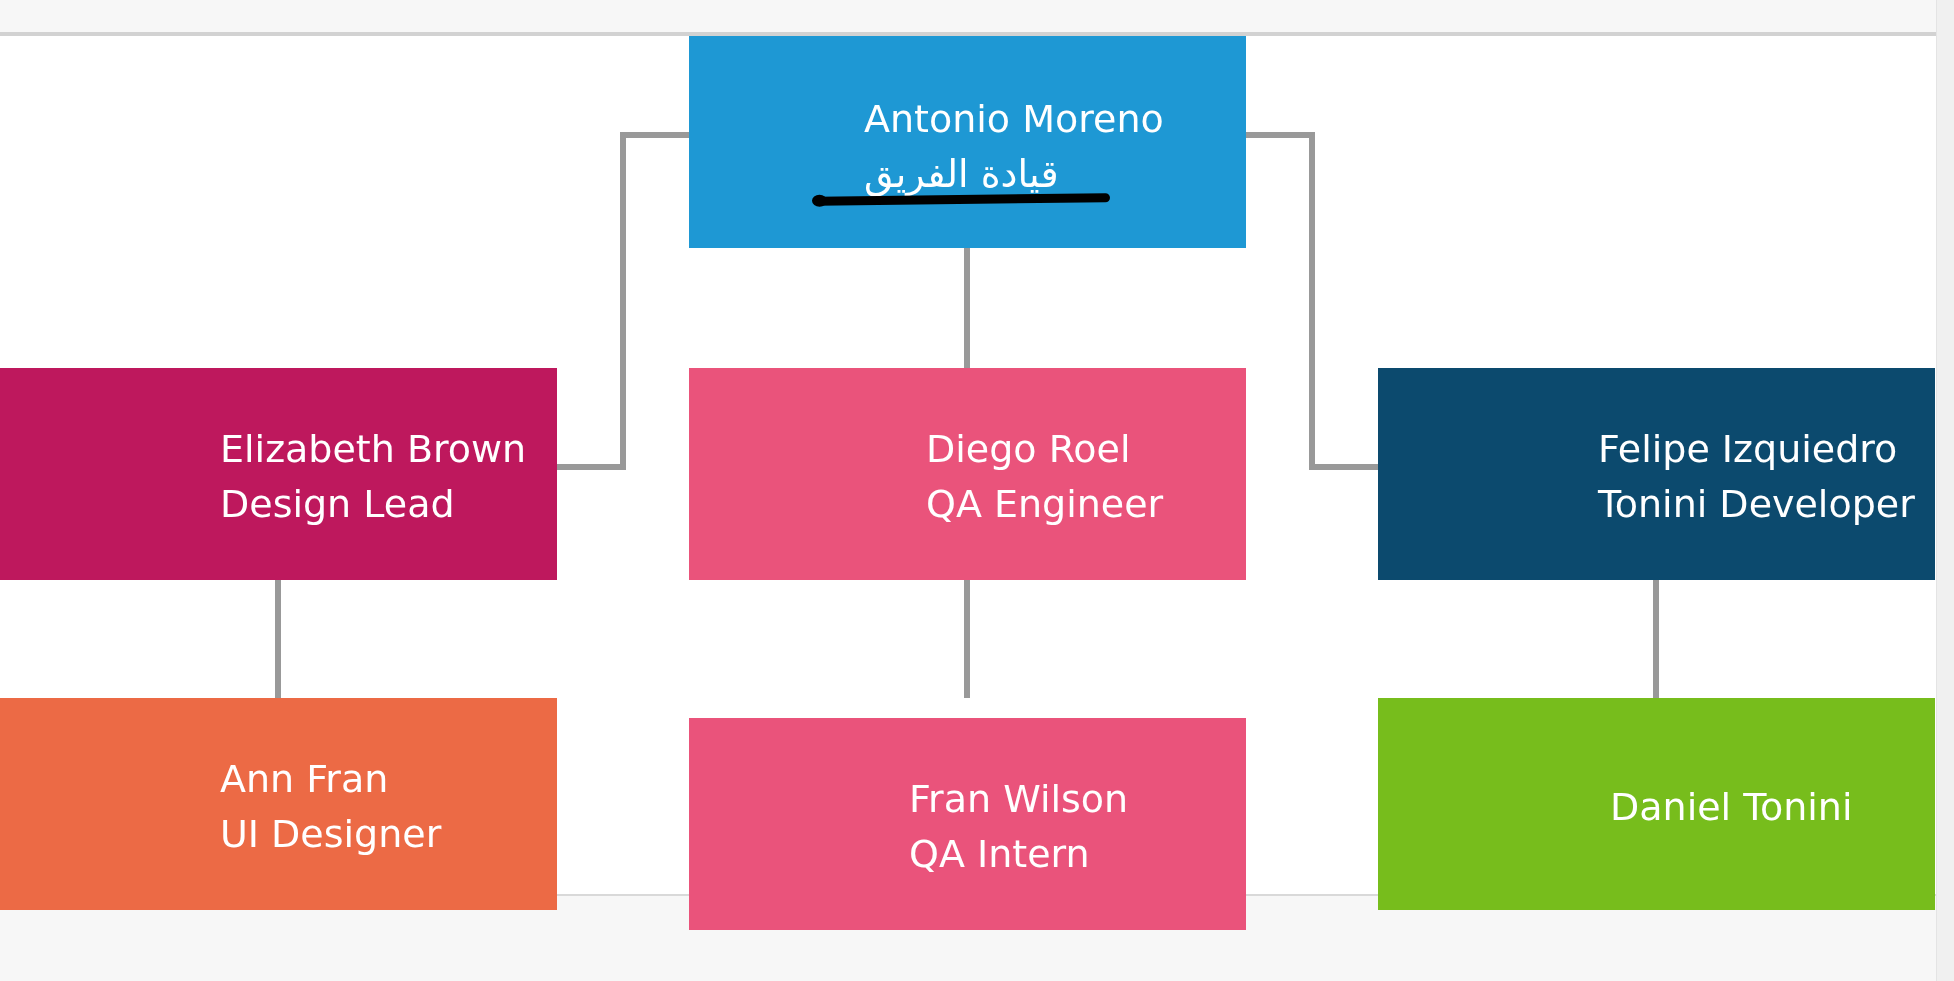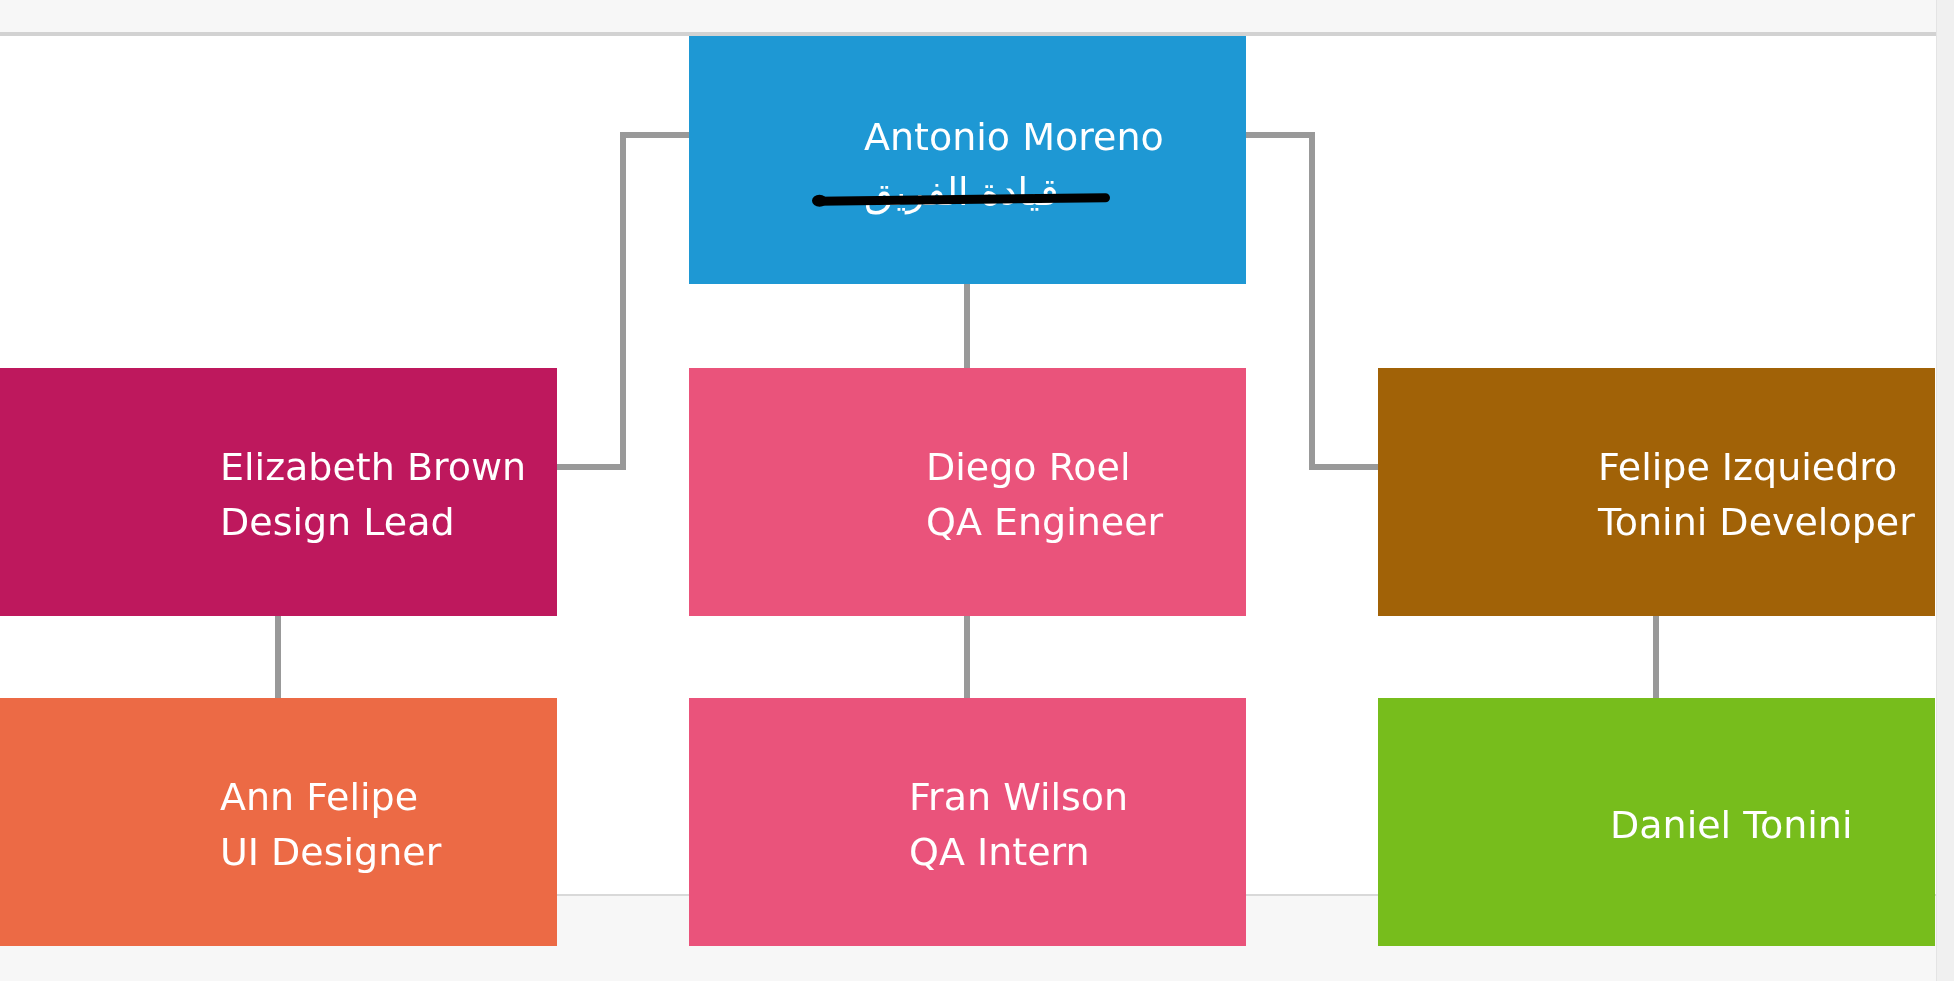--- a/index.html
+++ b/index.html
@@ -17,21 +17,21 @@
     background:#ffffff;
     border-top:2px solid #d2d2d2;border-bottom:2px solid #d9d9d9;
     box-sizing:border-box;
   }
   .scrollbar{
     position:absolute;top:0;right:0;width:18px;height:981px;
     background:#f0f0f0;border-left:1px solid #e4e4e4;box-sizing:border-box;
   }
   .conn{position:absolute;background:#999999;}
   .node{
-    position:absolute;width:557px;height:248px;
+    position:absolute;width:557px;height:212px;
     display:flex;flex-direction:column;justify-content:center;
     box-sizing:border-box;color:#ffffff;
   }
   .node-text{
     padding-left:220px;padding-top:6px;
     font-size:38px;line-height:55px;text-align:left;white-space:nowrap;
   }
   .node.root .node-text{padding-left:175px;padding-top:10px;}
   .node-name,.node-role{display:block;}
   .marker-underline{
@@ -81,35 +81,35 @@
     </div>
   </div>
 
   <div class="node" style="left: 689px; top: 368px; background-color: rgb(234, 83, 123); padding-left: 17px;">
     <div class="node-text">
       <span class="node-name">Diego Roel</span>
       <span class="node-role">QA Engineer</span>
     </div>
   </div>
 
-  <div class="node" style="left: 1378px; top: 368px; background-color: #a16207;">
+  <div class="node" style="left: 1378px; top: 368px; background-color: #0c4a6e;">
     <div class="node-text">
       <span class="node-name">Felipe Izquiedro</span>
       <span class="node-role">Tonini Developer</span>
     </div>
   </div>
 
   <div class="node" style="left: 0px; top: 698px; background-color: rgb(236, 106, 69);">
     <div class="node-text">
-      <span class="node-name">Ann Felipe</span>
+      <span class="node-name">Ann Fran</span>
       <span class="node-role">UI Designer</span>
     </div>
   </div>
 
-  <div class="node" style="left: 689px; top: 698px; background-color: rgb(234, 83, 123);">
+  <div class="node" style="left: 689px; top: 718px; background-color: rgb(234, 83, 123);">
     <div class="node-text">
       <span class="node-name">Fran Wilson</span>
       <span class="node-role">QA Intern</span>
     </div>
   </div>
 
   <div class="node" style="left: 1378px; top: 698px; background-color: rgb(119, 189, 28); padding-left: 12px;">
     <div class="node-text">
       <span class="node-name">Daniel Tonini</span>
     </div>

